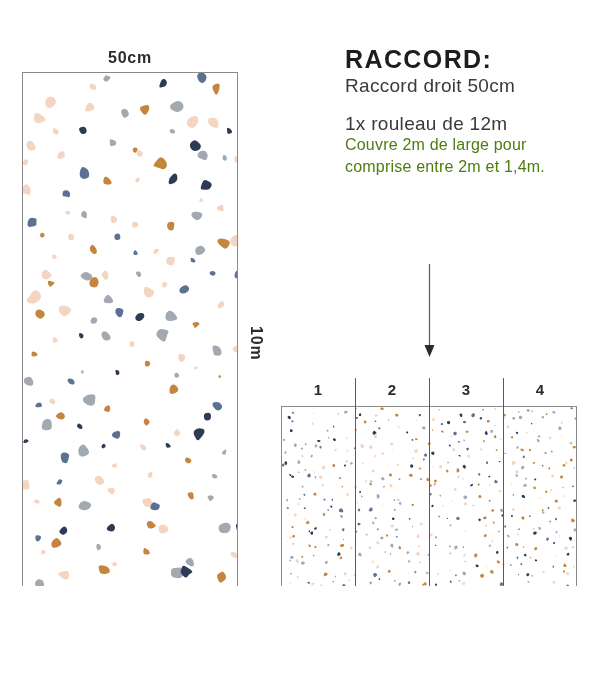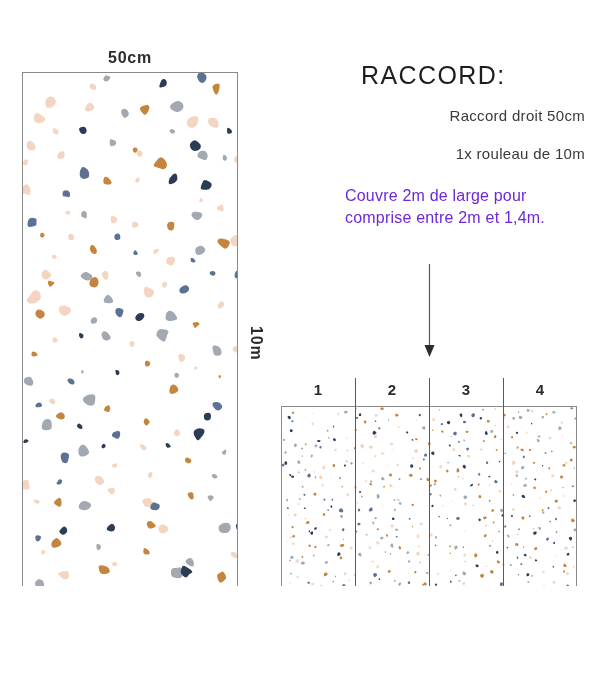--- a/index.html
+++ b/index.html
@@ -32,35 +32,34 @@
     position: absolute;
     left: 247px; top: 326px;
     writing-mode: vertical-rl;
     font-size: 16px; font-weight: bold; letter-spacing: 0.8px;
     color: #2b2b2b;
   }
 
   
   .specs { position: absolute; left: 345px; top: 45px; width: 240px; }
   .spec-title {
-    margin: 16px;
+    margin: 0;
     font-size: 25px; line-height: 28px;
-    font-weight: normal; letter-spacing: 1.4px;
+    font-weight: bold; letter-spacing: 1.4px;
     color: #1d1d1d;
   }
   .spec-value {
     margin: 2px 0 0 0;
-    font-size: 15px; line-height: 21px;
-    color: #3a3a3a; letter-spacing: 0.3px; text-align: right;
+    font-size: 19px; line-height: 21px;
+    color: #3a3a3a; letter-spacing: 0.3px;
   }
   .spec-group-2 { margin-top: 17px; }
   .description {
-    margin-top: 21px;
     font-size: 16px; line-height: 21.5px;
-    color: #6d28d9; letter-spacing: 0.2px;
+    color: #4d7c0f; letter-spacing: 0.2px;
   }
 
   
   .down-arrow {
     position: absolute;
     left: 423px; top: 264px;
     width: 13px; height: 93px;
   }
 
   
@@ -284,21 +283,21 @@
       </svg>
   </div>
 
   <div class="roll-height-label">10m</div>
 
   <div class="specs">
     <h2 class="spec-title">RACCORD:</h2>
     <p class="spec-value">Raccord droit 50cm</p>
 
     <div class="spec-group-2">
-      <p class="spec-value">1x rouleau de 10m</p>
+      <p class="spec-value">1x rouleau de 12m</p>
     </div>
 
     <div class="description">
       <div>Couvre 2m de large pour</div>
       <div>comprise entre 2m et 1,4m.</div>
     </div>
   </div>
 
   <svg class="down-arrow" viewBox="0 0 13 93" xmlns="http://www.w3.org/2000/svg">
     <line x1="6.5" y1="0" x2="6.5" y2="84" stroke="#5a5a5a" stroke-width="1.2"></line>

